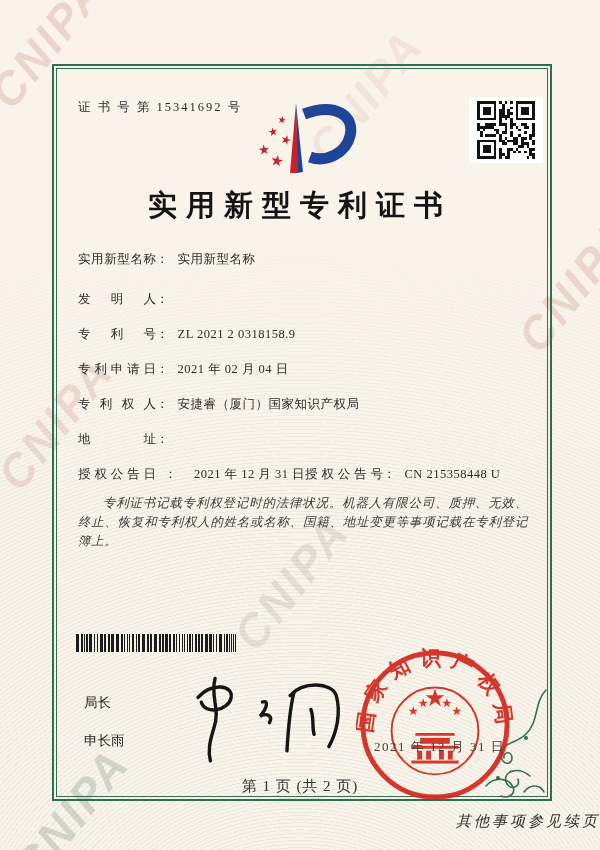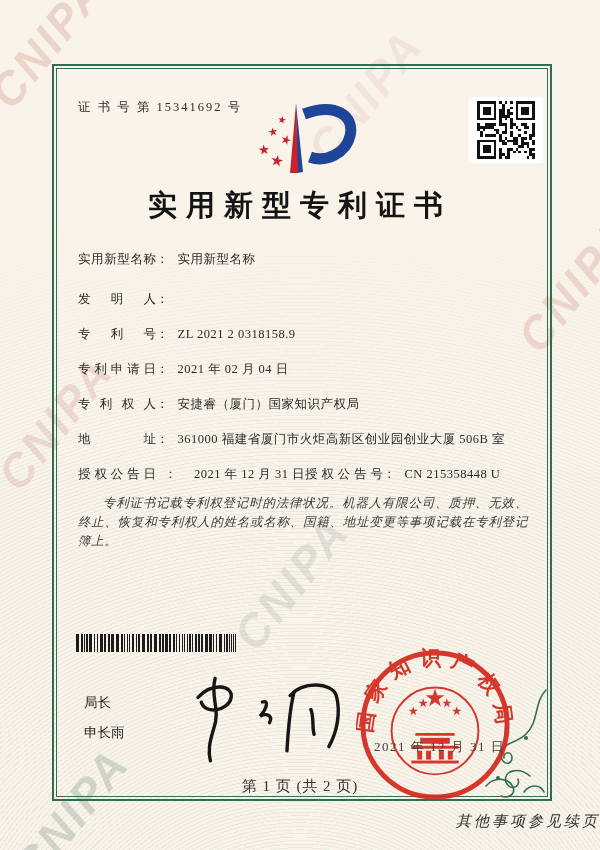--- a/index.html
+++ b/index.html
@@ -32,21 +32,21 @@
   .fvalue{margin-left:9px;letter-spacing:.5px;white-space:nowrap;}
   .grantrow{display:flex;}
   .gpair1{display:flex;width:227px;flex:none;justify-content:space-between;}
   .gpair2{display:flex;}
   .paras{position:absolute;left:78px;top:494px;width:450px;font-size:12.5px;line-height:19px;
     font-style:italic;color:#3c3c3c;text-align:justify;letter-spacing:.6px;}
   .paras p{margin:0;text-indent:2em;}
   .barcode{position:absolute;left:76px;top:634px;height:18px;display:flex;align-items:stretch;}
   .barcode div{background:#1b1b1b;}
   .director{position:absolute;left:84px;top:694px;font-size:13.5px;color:#222;font-family:"Liberation Sans","DejaVu Sans",sans-serif;}
-  .director .t{margin-bottom:12px;}
+  .director .t{margin-bottom:20px;}
   .signature{position:absolute;left:183px;top:666px;transform:rotate(-3deg);}
   .seal{position:absolute;left:356px;top:646px;opacity:.92;z-index:3;}
   .seal-date{position:absolute;left:374px;top:738px;font-size:13px;letter-spacing:1.5px;color:#3e3e36;z-index:4;white-space:nowrap;}
   .page-no{position:absolute;left:0;right:0;top:777px;text-align:center;font-size:15px;color:#333;letter-spacing:1px;}
   .footer-note{position:absolute;left:0;right:0;top:812px;text-align:right;font-size:15px;font-style:italic;color:#2f2f2f;letter-spacing:3px;}
   .flourish{position:absolute;left:468px;top:688px;z-index:2;}
 </style>
 </head>
 <body>
 
@@ -252,21 +252,20 @@
         <span class="fvalue">2021 年 02 月 04 日</span>
       </div>
       <div class="frow">
         <span class="flabel">专 利 权 人</span>
           <span class="fcolon">：</span>
         <span class="fvalue">安捷睿（厦门）国家知识产权局</span>
       </div>
       <div class="frow">
         <span class="flabel">地 址</span>
           <span class="fcolon">：</span>
-        <span class="fvalue">361000 福建省厦门市火炬高新区创业园创业大厦 506B 室</span>
       </div>
       <div class="frow grantrow">
         <span class="gpair1">
           <span class="flabel">授权公告日</span>
             <span class="fcolon">：</span>
           <span class="fvalue">2021 年 12 月 31 日</span>
         </span>
         <span class="gpair2">
           <span class="flabel">授权公告号</span>
             <span class="fcolon">：</span>

